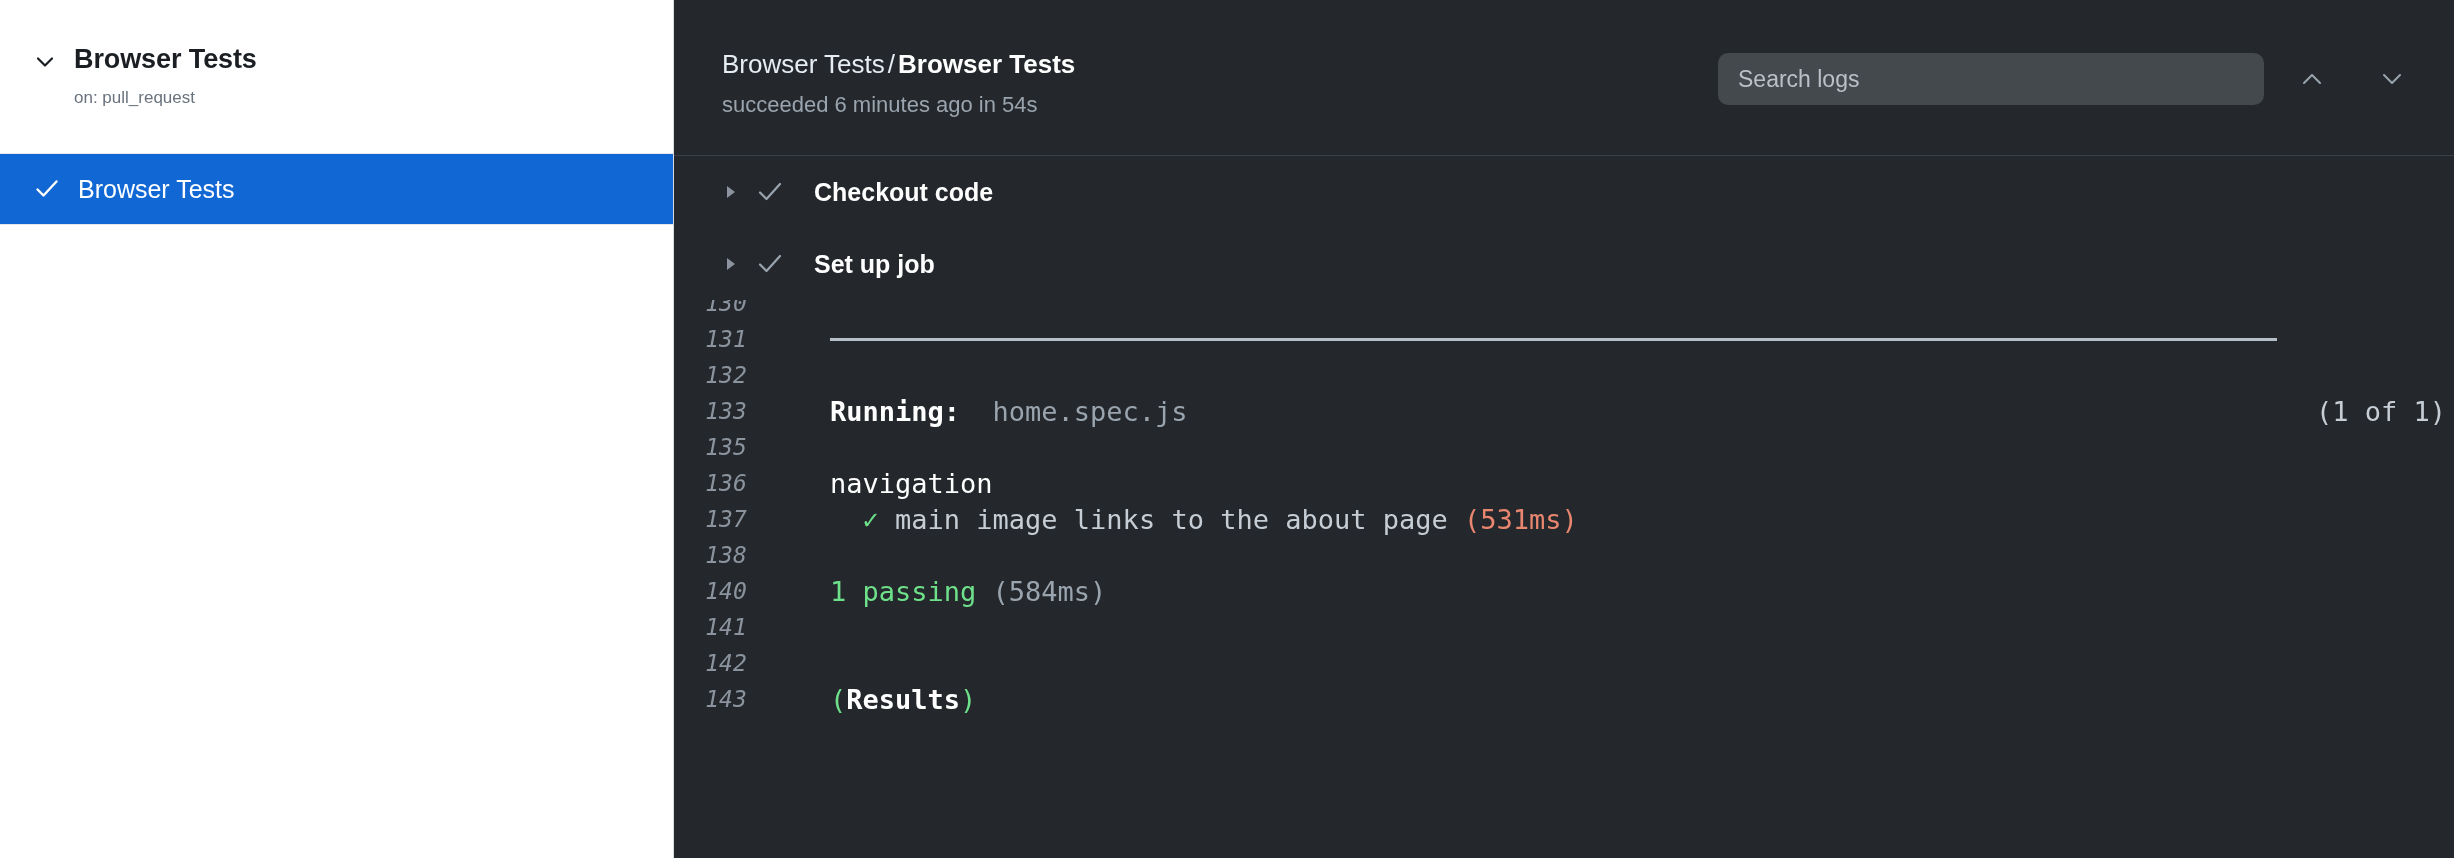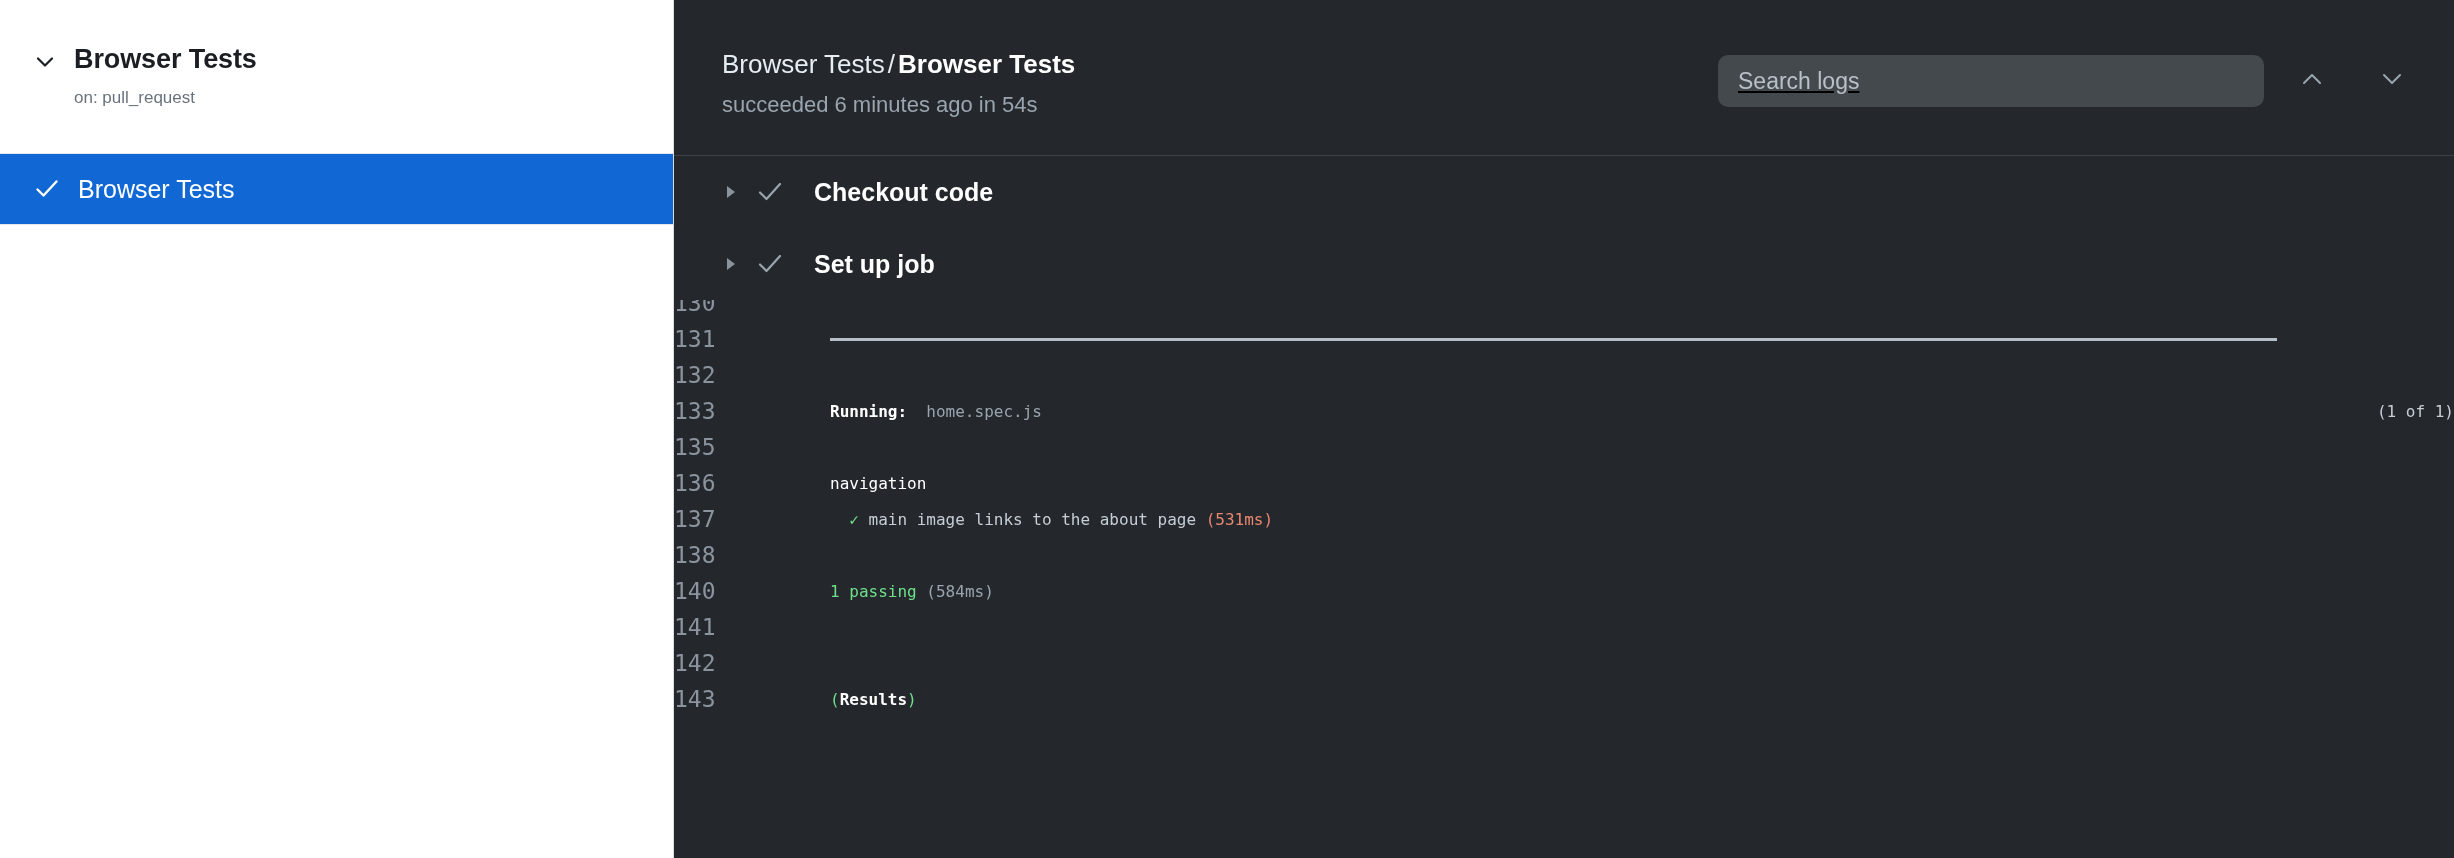--- a/index.html
+++ b/index.html
@@ -120,24 +120,23 @@
   .breadcrumb .crumb-sep { font-weight: normal; color: #e6edf3; padding: 0 3px; }
   .breadcrumb .crumb-2 { font-weight: bold; color: #ffffff; }
   .run-status {
     font-size: 22px;
     color: #9aa4ae;
     margin-top: 12px;
     white-space: nowrap;
   }
   .header-right {
     display: flex;
-    align-items: flex-end;
+    align-items: center;
     gap: 16px;
     padding-top: 4px;
-    text-decoration: underline;
   }
   .search-box {
     width: 546px;
     height: 52px;
     background: #44494e;
     border: none;
     border-radius: 10px;
     color: #e6edf3;
     font-family: "Liberation Sans", sans-serif;
     font-size: 23px;
@@ -211,53 +210,54 @@
   .log-line {
     height: 36px;
     display: flex;
     align-items: center;
     position: relative;
     white-space: pre;
   }
   .ln {
     width: 120px;
     flex: 0 0 120px;
-    text-align: left;
+    text-align: center;
     padding-right: 16px;
     color: #8b949e;
     font-family: "DejaVu Sans Mono", monospace;
     font-size: 23px;
     user-select: none;
+    font-style: italic;
   }
   .lc {
     flex: 1 1 auto;
     position: relative;
     padding-left: 36px;
     color: #c6cdd5;
     font-family: "DejaVu Sans Mono", monospace;
-    font-size: 16px;
+    font-size: 27px;
     display: flex;
     align-items: center;
   }
   .hrule {
     display: block;
     height: 3px;
     background: #b6bfc8;
     width: 1447px;
     margin-left: 0px;
   }
   .tok-bold-white { color: #ffffff; font-weight: bold; }
   .tok-dim { color: #9aa4ae; }
   .tok-gray { color: #c6cdd5; }
   .tok-white { color: #ffffff; }
   .tok-green { color: #6ee08a; }
   .tok-salmon { color: #e8866f; }
   .right-note {
     position: absolute;
-    right: 0px;
+    right: 8px;
     color: #c6cdd5;
   }
 </style>
 </head>
 <body>
 
 <div class="app">
 
   <aside class="sidebar">
     <div class="wf-header">

